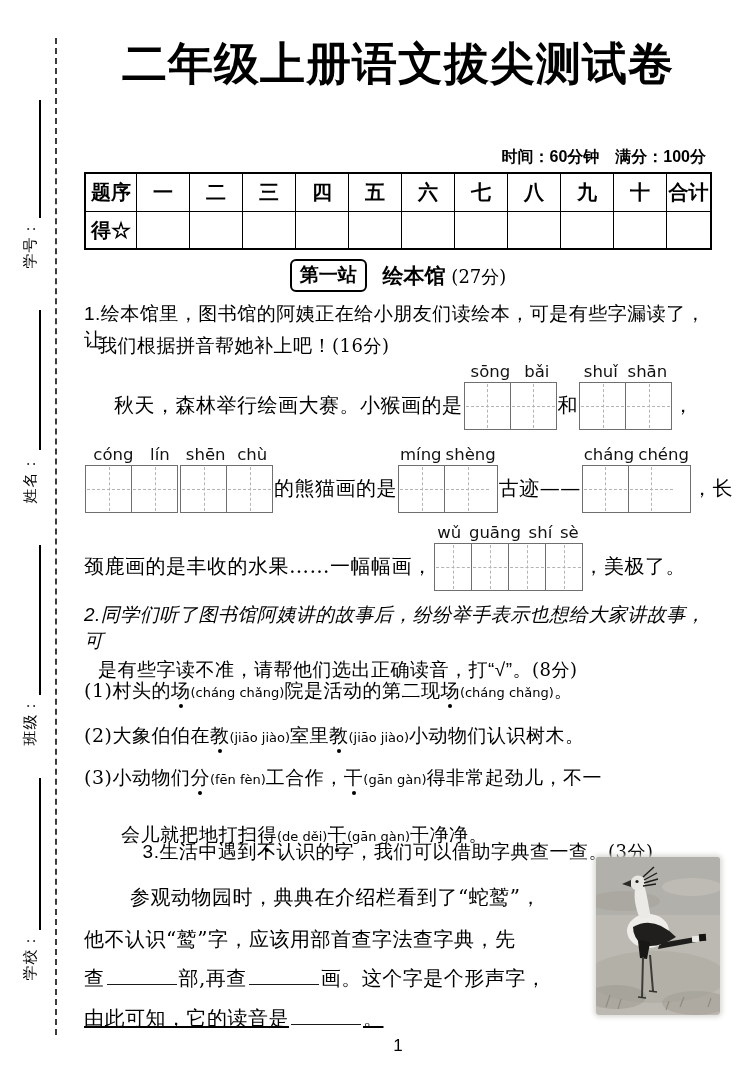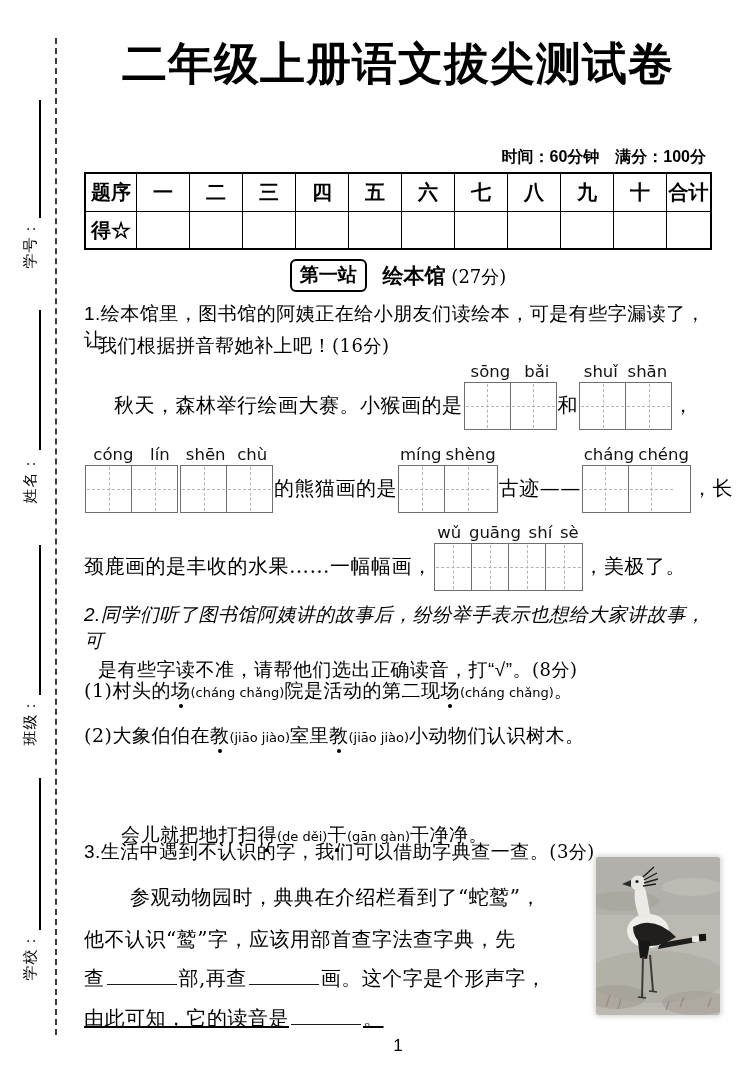--- a/index.html
+++ b/index.html
@@ -37,21 +37,21 @@
   
   .banner{top:259px;text-align:center;font-size:21px;font-weight:bold;}
   .station{display:inline-block;border:2px solid #000;border-radius:6px;
            padding:1px 8px 2px;font-size:19px;margin-right:10px;vertical-align:2px;}
   .score{font-family:"DejaVu Serif",serif;font-weight:normal;font-size:18px;}
 
   
   .stem{font-size:19px;line-height:26px;letter-spacing:.5px;}
   .q1s1{top:301px;} .q1s2{top:333px;padding-left:14px;box-sizing:border-box;}
   .q2s1{top:602px;font-style:italic;} .q2s2{top:637px;padding-left:14px;box-sizing:border-box;margin-top:20px;}
-  .q3s{top:839px;}
+  .q3s{top:839px;text-align:center;}
 
   
   .kai{font-family:"DejaVu Serif",serif;font-size:20px;letter-spacing:.5px;}
 
   
   .tok-line{display:flex;align-items:flex-end;}
   .tok-line > .trun{padding-bottom:11px;white-space:pre;}
   .tlA{top:362px;padding-left:30px;box-sizing:border-box;}
   .tlB{top:445px;justify-content:space-between;} .tlC{top:523px;}
   .wbox{display:inline-flex;flex-direction:column;margin:0 1px;}
@@ -231,20 +231,21 @@
             <span class="wcell"></span>
           </span>
         </span>
         <span class="trun">，美极了。</span>
       </div>
 
     <div class="abs stem q2s1"><span>2.同学们听了图书馆阿姨讲的故事后，纷纷举手表示也想给大家讲故事，可</span></div>
     <div class="abs stem q2s2"><span>是有些字读不准，请帮他们选出正确读音，打“√”。</span><span class="score">(8分)</span></div>
     <div class="abs item it1"><span>(1)村头的</span><span class="emph">场</span><span class="py">(cháng  chǎng)</span><span>院是活动的第二现</span><span class="emph">场</span><span class="py">(cháng  chǎng)</span><span>。</span></div>
     <div class="abs item it2"><span>(2)大象伯伯在</span><span class="emph">教</span><span class="py">(jiāo  jiào)</span><span>室里</span><span class="emph">教</span><span class="py">(jiāo  jiào)</span><span>小动物们认识树木。</span></div>
+    <div class="abs item it3a"><span>(3)小动物们</span><span class="emph">分</span><span class="py">(fēn  fèn)</span><span>工合作，</span><span class="emph">干</span><span class="py">(gān  gàn)</span><span>得非常起劲儿，不一</span></div>
     <div class="abs item it3b"><span>会儿就把地打扫</span><span class="emph">得</span><span class="py">(de  děi)</span><span class="emph">干</span><span class="py">(gān  gàn)</span><span>干净净。</span></div>
 
     <div class="abs stem q3s"><span>3.生活中遇到不认识的字，我们可以借助字典查一查。</span><span class="score">(3分)</span></div>
     <div class="abs kai q3p p1"><span class="trun">参观动物园时，典典在介绍栏看到了“蛇鹫”，</span></div>
     <div class="abs kai q3p p2"><span class="trun">他不认识“鹫”字，应该用部首查字法查字典，先</span></div>
     <div class="abs kai q3p p3"><span class="trun">查</span><span class="blank"></span><span class="trun">部,再查</span><span class="blank"></span><span class="trun">画。这个字是个形声字，</span></div>
     <div class="abs kai q3p p4"><span class="trun">由此可知，它的读音是</span><span class="blank"></span><span class="trun">。</span></div>
 
     <div class="abs pagenum">1</div>
   </div>

